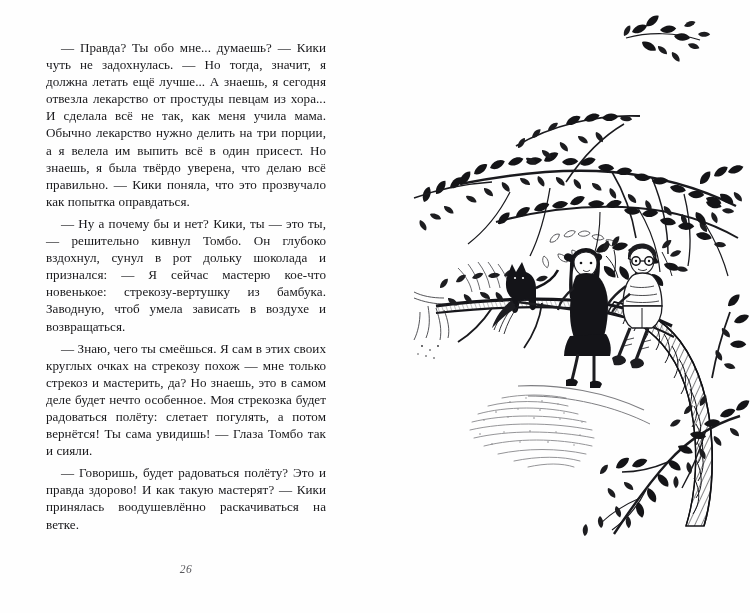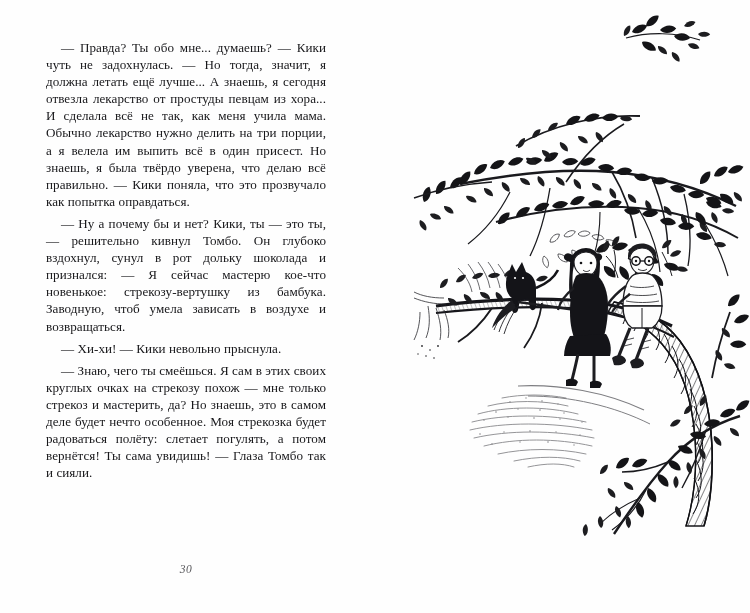--- a/index.html
+++ b/index.html
@@ -61,25 +61,25 @@
   .illustration svg { display: block; }
 </style>
 </head>
 <body>
 
 <div class="page">
 
   <div class="text-column">
     <p class="para">— Правда? Ты обо мне... думаешь? — Кики чуть не задохнулась. — Но тогда, значит, я должна летать ещё лучше... А знаешь, я сегодня отвезла лекарство от простуды певцам из хора... И сделала всё не так, как меня учила мама. Обычно лекарство нужно делить на три порции, а я велела им выпить всё в один присест. Но знаешь, я была твёрдо уверена, что делаю всё правильно. — Кики поняла, что это прозвучало как попытка оправдаться.</p>
     <p class="para">— Ну а почему бы и нет? Кики, ты — это ты, — решительно кивнул Томбо. Он глубоко вздохнул, сунул в рот дольку шоколада и признался: — Я сейчас мастерю кое-что новенькое: стрекозу-вертушку из бамбука. Заводную, чтоб умела зависать в воздухе и возвращаться.</p>
-    <p class="para">— Хи-хи! — Кики невольно прыснула.</p>
     <p class="para">— Знаю, чего ты смеёшься. Я сам в этих своих круглых очках на стрекозу похож — мне только стрекоз и мастерить, да? Но знаешь, это в самом деле будет нечто особенное. Моя стрекозка будет радоваться полёту: слетает погулять, а потом вернётся! Ты сама увидишь! — Глаза Томбо так и сияли.</p>
+    <p class="para">— Говоришь, будет радоваться полёту? Это и правда здорово! И как такую мастерят? — Кики принялась воодушевлённо раскачиваться на ветке.</p>
   </div>
 
-  <div class="folio">30</div>
+  <div class="folio">26</div>
 
   <div class="illustration">
     <svg viewBox="0 0 350 600" width="350" height="600" xmlns="http://www.w3.org/2000/svg">
       <defs>
 
         <g id="leaf">
           <path d="M0,0 C3,-4 9,-5 12,-2 C9,2 3,3 0,0 Z" fill="#1d1d20"></path>
         </g>
         <g id="leafL">
           <path d="M0,0 C4,-6 12,-7 16,-3 C12,3 4,4 0,0 Z" fill="#141417"></path>

